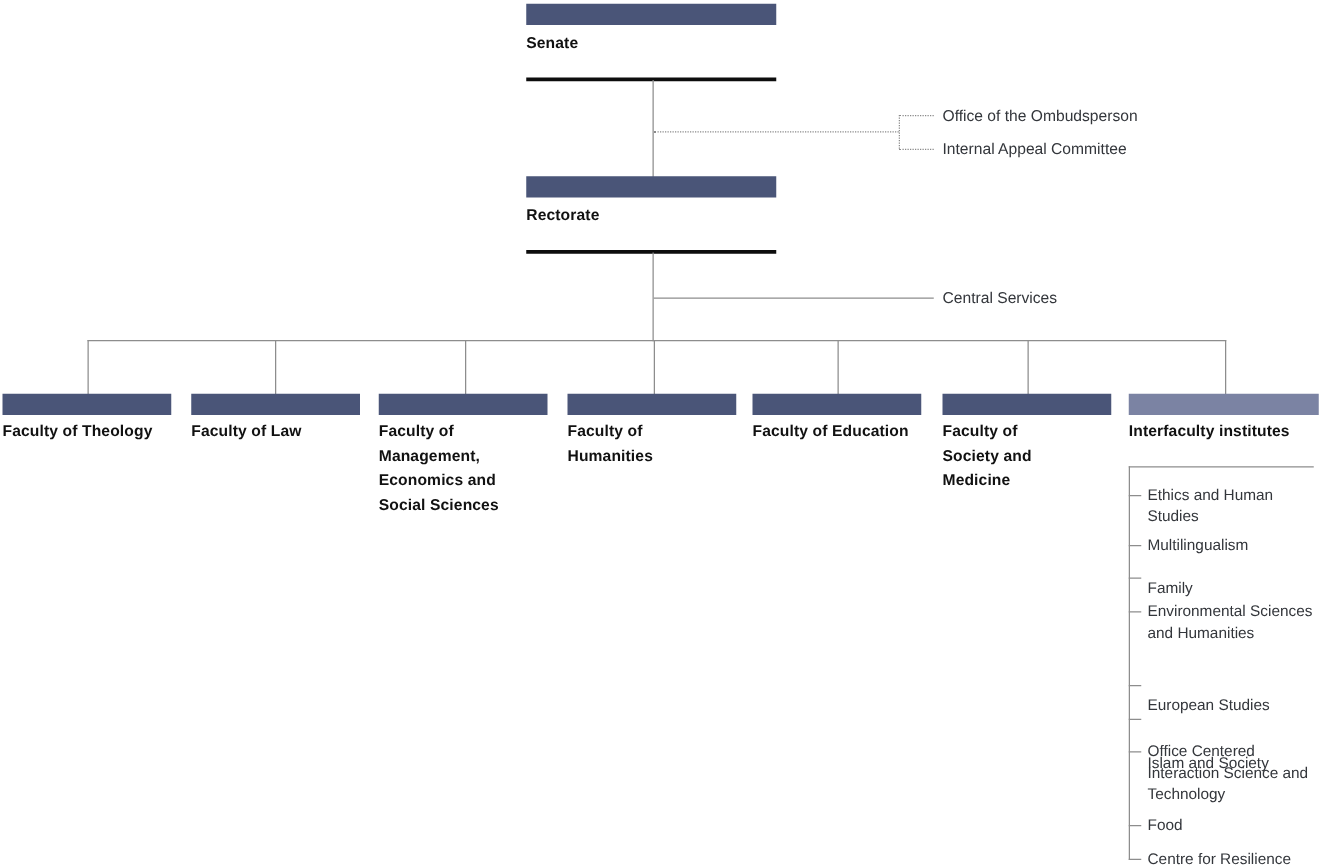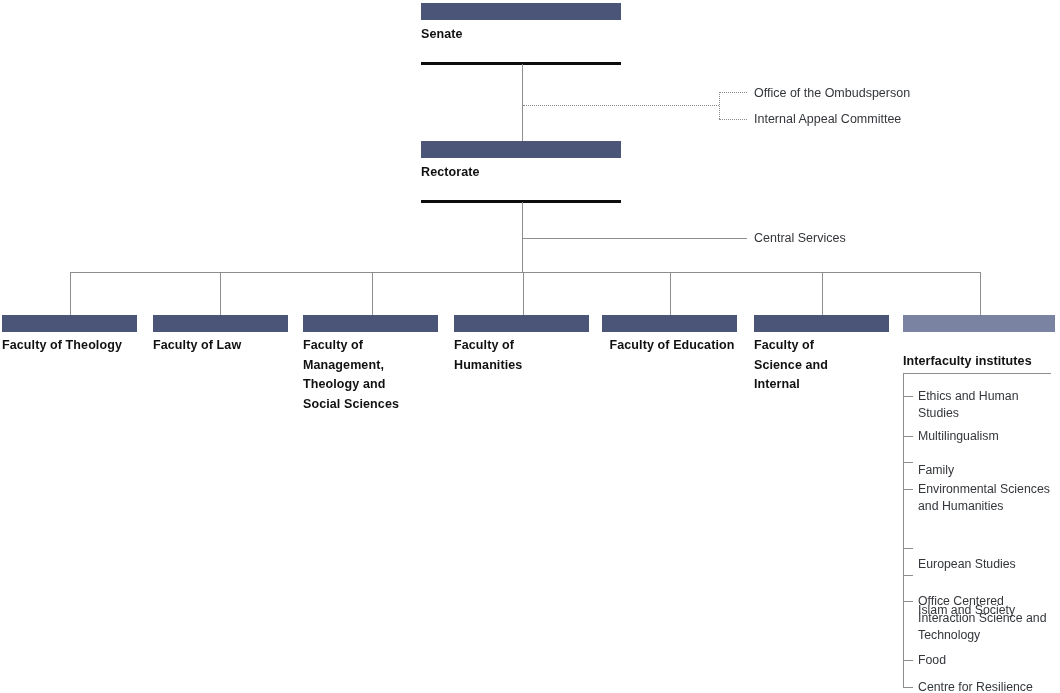--- a/index.html
+++ b/index.html
@@ -76,33 +76,33 @@
   <div class="vline" style="left:822px;top:272px;height:44px;"></div>
   <div class="vline" style="left:980px;top:272px;height:44px;"></div>
 
   <div class="bar" style="left:2px;top:315px;width:135px;"></div>
   <div class="node-label" style="left:2px;top:336px;width:120px;">Faculty of Theology</div>
 
   <div class="bar" style="left:153px;top:315px;width:135px;"></div>
   <div class="node-label" style="left:153px;top:336px;width:135px;">Faculty of Law</div>
 
   <div class="bar" style="left:303px;top:315px;width:135px;"></div>
-  <div class="node-label" style="left:303px;top:336px;width:110px;">Faculty of Management, Theology and Social Sciences</div>
+  <div class="node-label" style="left:303px;top:336px;width:110px;">Faculty of Management, Economics and Social Sciences</div>
 
   <div class="bar" style="left:454px;top:315px;width:135px;"></div>
   <div class="node-label" style="left:454px;top:336px;width:105px;">Faculty of Humanities</div>
 
   <div class="bar" style="left:602px;top:315px;width:135px;"></div>
-  <div class="node-label" style="left:602px;top:336px;width:140px;text-align:center;">Faculty of Education</div>
+  <div class="node-label" style="left:602px;top:336px;width:140px;">Faculty of Education</div>
 
   <div class="bar" style="left:754px;top:315px;width:135px;"></div>
-  <div class="node-label" style="left:754px;top:336px;width:92px;">Faculty of Science and Internal</div>
+  <div class="node-label" style="left:754px;top:336px;width:92px;">Faculty of Society and Medicine</div>
 
   <div class="bar light" style="left:903px;top:315px;width:152px;"></div>
-  <div class="node-label" style="left:903px;top:336px;width:152px;margin-top:16px;">Interfaculty institutes</div>
+  <div class="node-label" style="left:903px;top:336px;width:152px;">Interfaculty institutes</div>
 
   <div class="inst-toprule" style="left:903px;top:373px;width:148px;"></div>
   <div class="inst-rail" style="left:903px;top:373px;height:315px;"></div>
 
   <div class="inst-tick" style="left:903px;top:396px;"></div>
   <div class="inst-item" style="top:388px;">Ethics and Human Studies</div>
 
   <div class="inst-tick" style="left:903px;top:436px;"></div>
   <div class="inst-item" style="top:428px;">Multilingualism</div>
 

